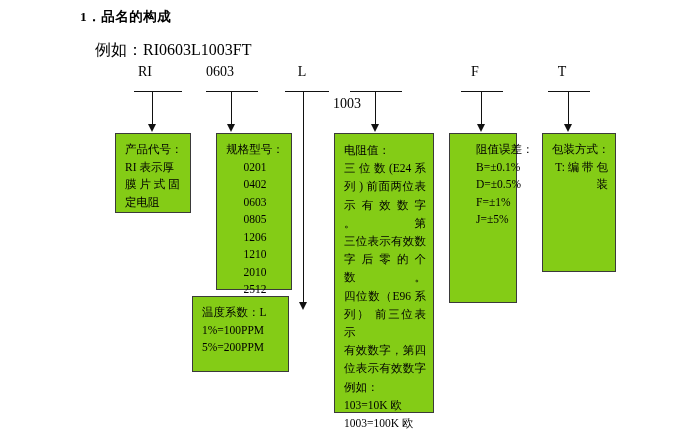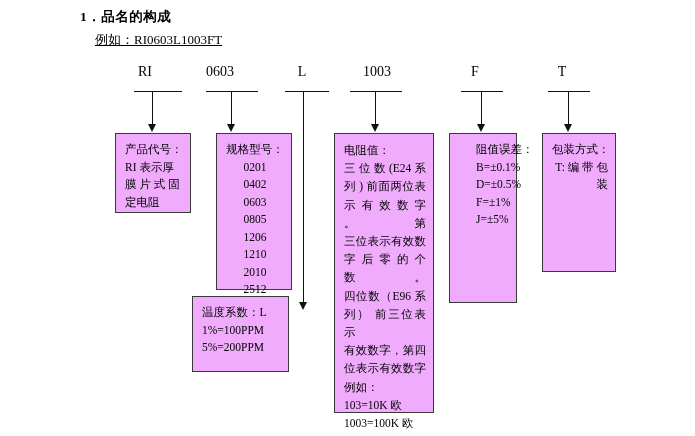--- a/index.html
+++ b/index.html
@@ -21,24 +21,23 @@
   .title {
     left: 80px;
     top: 8px;
     font-size: 13.5px;
     font-weight: bold;
     letter-spacing: 0.5px;
     white-space: nowrap;
   }
   .example-line {
     left: 95px;
-    top: 31px;
-    font-size: 13px;
+    top: 40px;
+    font-size: 16px;
     white-space: nowrap;
-    text-decoration: underline;
   }
 
   
   .seg-label {
     top: 64px;
     font-size: 14px;
     text-align: center;
     white-space: nowrap;
   }
 
@@ -57,21 +56,21 @@
     width: 0;
     height: 0;
     border-left: 4.5px solid transparent;
     border-right: 4.5px solid transparent;
     border-top: 8px solid #111;
   }
 
   
   .box {
     border: 1.3px solid #3a3a3a;
-    background: #f0abfc;
+    background: #84cc16;
     box-sizing: border-box;
     padding: 7px 7px 5px 9px;
     font-size: 11.5px;
     line-height: 17.5px;
   }
   .box .ln { white-space: nowrap; }
   .box .ln.just {
     white-space: normal;
     text-align: justify;
     text-align-last: justify;
@@ -83,21 +82,21 @@
 <div class="abs title">
   <span>1．</span><span>品名的构成</span>
 </div>
 <div class="abs example-line">
   <span>例如：</span><span>RI0603L1003FT</span>
 </div>
 
 <div class="abs seg-label" style="left:115px; width:60px;">RI</div>
 <div class="abs seg-label" style="left:185px; width:70px;">0603</div>
 <div class="abs seg-label" style="left:272px; width:60px;">L</div>
-<div class="abs seg-label" style="left:342px; width:70px;">1003</div>
+<div class="abs seg-label" style="left:312px; width:70px;margin-top:32px;">1003</div>
 <div class="abs seg-label" style="left:445px; width:60px;">F</div>
 <div class="abs seg-label" style="left:532px; width:60px;">T</div>
 
 <div class="abs conn-bar" style="left:134px; width:48px;"></div>
 <div class="abs conn-stem" style="left:152px; height:34px;"></div>
 <div class="abs arrow-head" style="left:148px; top:124px;"></div>
 
 <div class="abs conn-bar" style="left:206px; width:52px;"></div>
 <div class="abs conn-stem" style="left:231px; height:34px;"></div>
 <div class="abs arrow-head" style="left:227px; top:124px;"></div>

